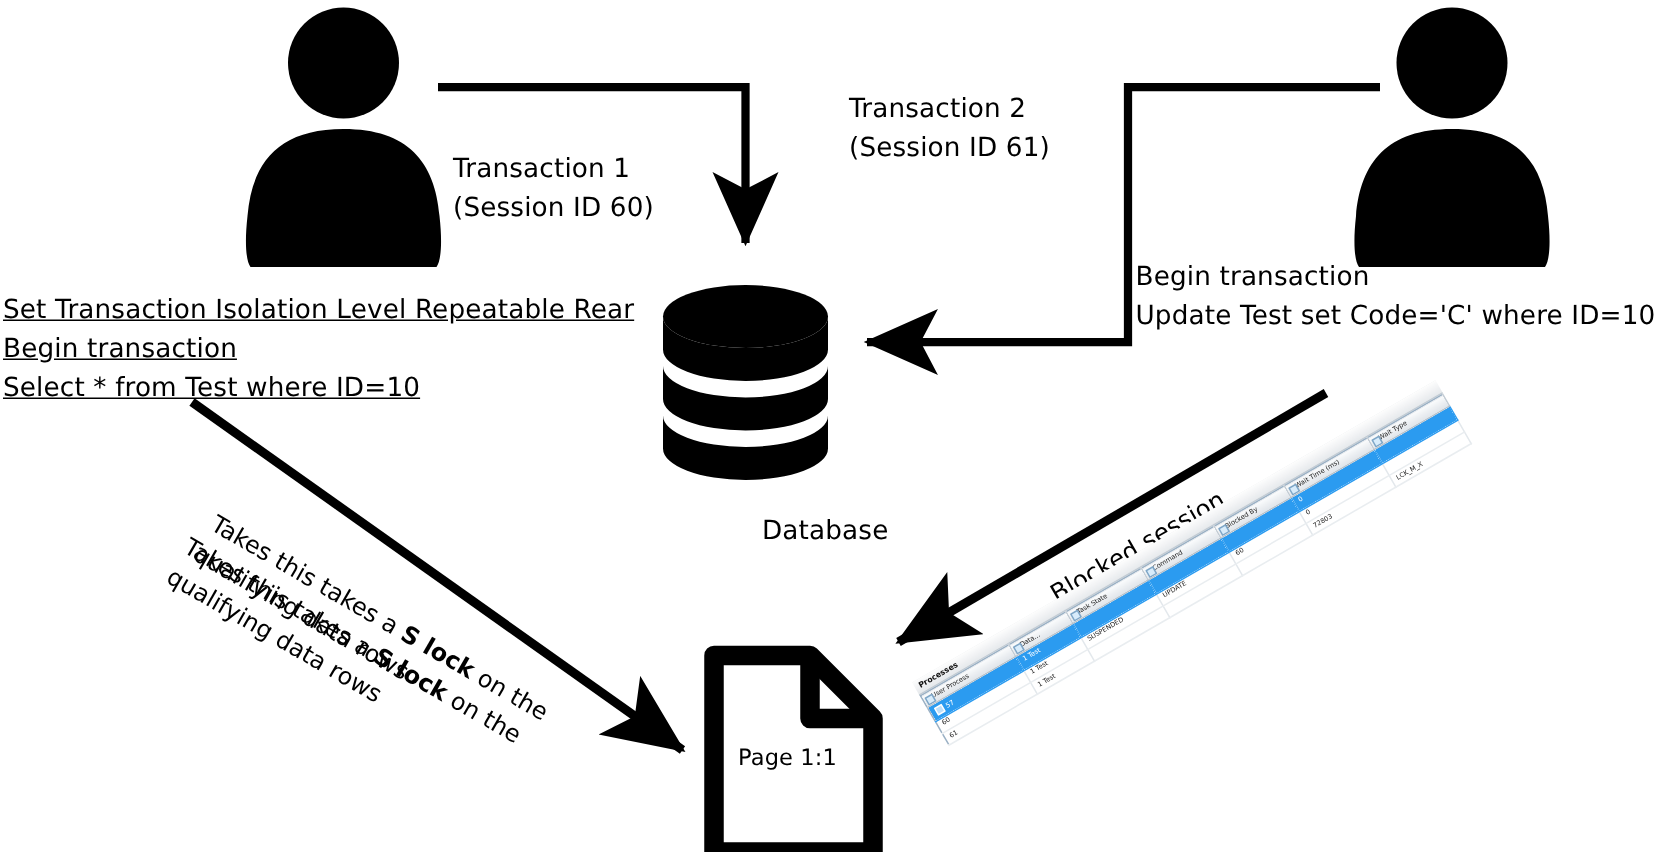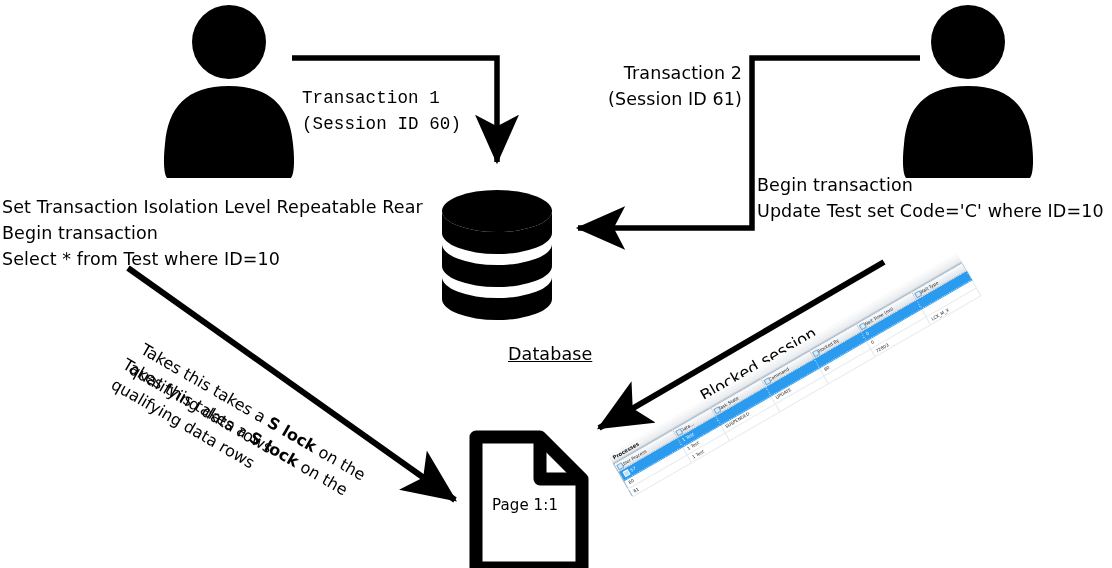--- a/index.html
+++ b/index.html
@@ -202,34 +202,34 @@
       <path d="M442,244 v22 a55,21 0 0 0 110,0 v-22 a55,21 0 0 1 -110,0 z" fill="#000"></path>
       <path d="M442,277 v22 a55,21 0 0 0 110,0 v-22 a55,21 0 0 1 -110,0 z" fill="#000"></path>
     </g>
 
     <g>
       <path d="M476,437 h64 l42,42 v89 h-106 z" fill="none" stroke="#000" stroke-width="13" stroke-linejoin="round"></path>
       <path d="M540,437 v42 h42" fill="none" stroke="#000" stroke-width="13" stroke-linejoin="round"></path>
     </g>
   </svg>
 
-  <div class="abs lbl" style="left:302px; top:85px;font-family:Liberation Mono, monospace;">Transaction 1
+  <div class="abs lbl" style="left:302px; top:100px;">Transaction 1
 (Session ID 60)</div>
 
-  <div class="abs lbl" style="left:608px; top:60px;text-align:right;">Transaction 2
+  <div class="abs lbl" style="left:566px; top:60px;">Transaction 2
 (Session ID 61)</div>
 
-  <div class="abs lbl" style="left:2px; top:194px;">Set Transaction Isolation Level Repeatable Rear
+  <div class="abs lbl" style="left:2px; top:194px;text-decoration:underline;">Set Transaction Isolation Level Repeatable Rear
 Begin transaction
 Select * from Test where ID=10</div>
 
   <div class="abs lbl" style="left:757px; top:172px;">Begin transaction
 Update Test set Code='C' where ID=10</div>
 
-  <div class="abs lbl" style="left:508px; top:341px; font-size:17.5px;text-decoration:underline;">Database</div>
+  <div class="abs lbl" style="left:508px; top:341px; font-size:17.5px;">Database</div>
 
   <div class="abs lbl" style="left:492px; top:492px; font-size:15px;">Page 1:1</div>
 
   <div class="rot-wrap">
     <div class="rot-text ghost">
       <span>Takes this takes a </span><b>S lock</b><span> on the qualifying data rows</span>
     </div>
     <div class="rot-text">
       <span>Takes this takes a </span><b>S lock</b><span> on the qualifying data rows</span>
     </div>

